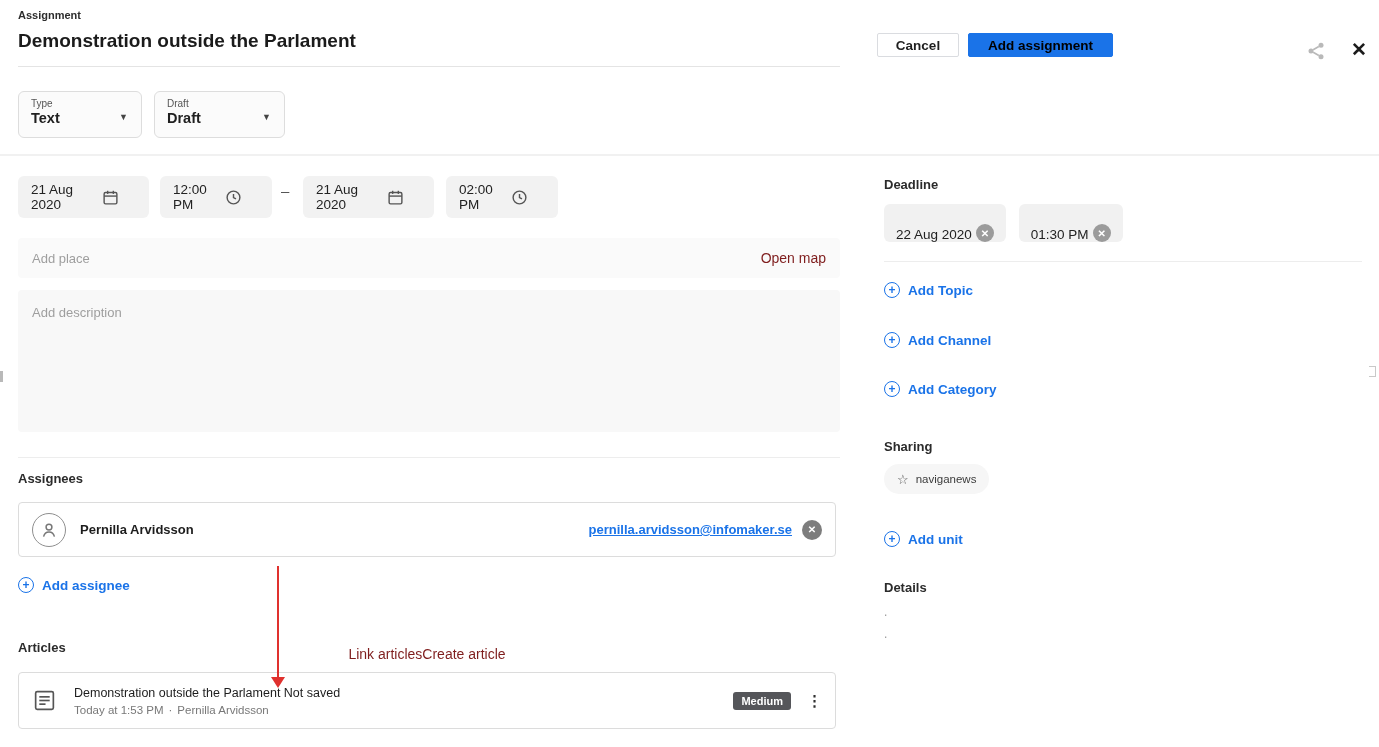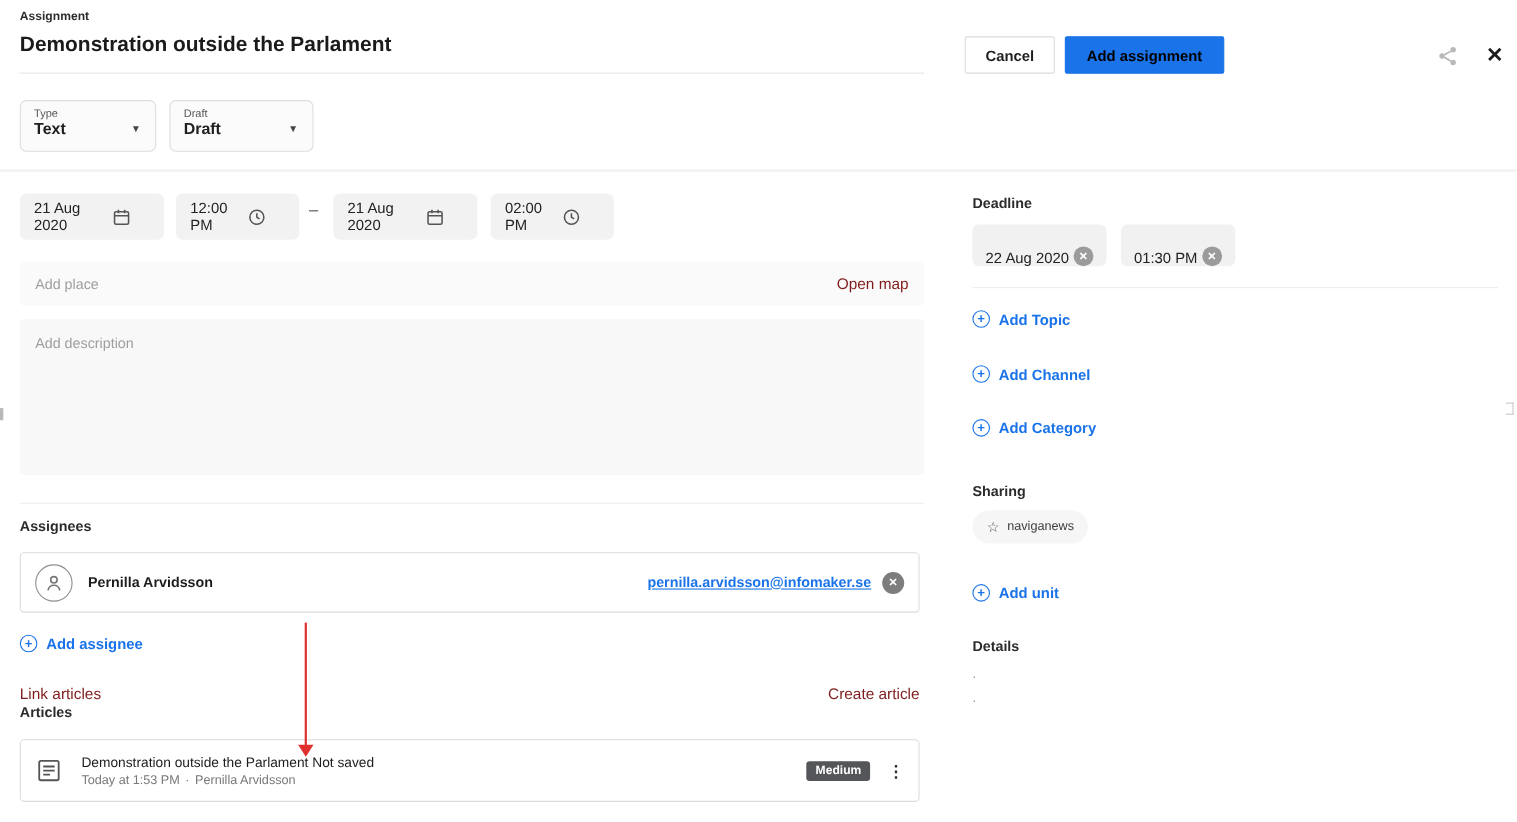--- a/index.html
+++ b/index.html
@@ -3,21 +3,21 @@
 <meta charset="utf-8">
 <style>
   * { margin:0; padding:0; box-sizing:border-box; }
   html,body { background:#fff; }
   body { font-family:"Liberation Sans", sans-serif; color:#1f1f1f; }
   #app { position:relative; width:1379px; height:747px; background:#fff; overflow:hidden; }
 
   
   .assignment-label { position:absolute; left:18px; top:9px; font-size:11px; font-weight:700; color:#2d2d2d; }
   .title-field { position:absolute; left:18px; top:30px; width:822px; font-size:19px; font-weight:700; color:#1b1b1b; padding-bottom:14px; border-bottom:1px solid #e4e4e4; }
-  .btn { position:absolute; top:33px; height:34px; display:inline-flex; align-items:center; justify-content:center; border-radius:2px; font-size:13.5px; font-weight:700; cursor:pointer; }
+  .btn { position:absolute; top:33px; height:24px; display:inline-flex; align-items:center; justify-content:center; border-radius:2px; font-size:13.5px; font-weight:700; cursor:pointer; }
   .btn-cancel { left:877px; width:82px; background:#fff; border:1px solid #dadce0; color:#1f1f1f; }
   .btn-primary { left:968px; width:145px; background:#1a73e8; border:1px solid #1a73e8; color:#000000; }
   .share-ic { position:absolute; left:1306px; top:41px; width:20px; height:20px; }
   .close-ic { position:absolute; left:1351px; top:38px; font-size:19px; font-weight:700; color:#1b1b1b; cursor:pointer; }
 
   .dropdown { position:absolute; top:91px; height:47px; background:#fbfbfb; border:1px solid #ddd; border-radius:6px; padding:6px 12px; cursor:pointer; }
   .dd-type { left:18px; width:124px; }
   .dd-status { left:154px; width:131px; }
   .dd-label { font-size:10px; color:#555; }
   .dd-value { font-size:14.5px; font-weight:700; color:#202020; margin-top:1px; }
@@ -47,21 +47,21 @@
   .avatar { width:34px; height:34px; border:1.5px solid #8f8f8f; border-radius:50%; display:flex; align-items:center; justify-content:center; margin-right:14px; flex:none; }
   .assignee-name { font-size:13px; font-weight:700; color:#1d1d1d; }
   .flex-sp { flex:1; }
   .email-link { color:#1a73e8; font-size:13px; font-weight:700; text-decoration:underline; cursor:pointer; }
   .remove-ic { width:20px; height:20px; border-radius:50%; background:#7d7d7d; color:#fff; font-size:10px; font-weight:700; display:inline-flex; align-items:center; justify-content:center; margin-left:10px; cursor:pointer; flex:none; }
   .add-link { display:flex; align-items:center; gap:8px; color:#1a73e8; font-size:13.5px; font-weight:700; cursor:pointer; }
   .add-assignee { position:absolute; left:18px; top:577px; }
   .plus-ic { width:16px; height:16px; border:1.6px solid #1a73e8; border-radius:50%; display:inline-flex; align-items:center; justify-content:center; font-size:12px; font-weight:700; line-height:1; flex:none; }
 
   
-  .article-links { position:absolute; left:18px; top:622px; width:818px; display:flex; justify-content:space-between; }
+  .article-links { position:absolute; left:18px; top:646px; width:818px; display:flex; justify-content:center; }
   .article-card { position:absolute; left:18px; top:672px; width:818px; height:57px; border:1px solid #dcdcdc; border-radius:4px; background:#fff; display:flex; align-items:center; padding:0 13px; cursor:pointer; }
   .doc-ic { margin-right:17px; flex:none; display:flex; }
   .article-title { font-size:12.5px; font-weight:400; color:#1d1d1d; }
   .article-meta { font-size:11.5px; color:#787878; margin-top:4px; display:flex; gap:5px; }
   .prio-badge { background:#55565a; color:#fff; font-size:11px; font-weight:700; padding:3px 8px; border-radius:3px; flex:none; }
   .kebab-ic { margin-left:16px; font-size:15px; font-weight:700; color:#2f2f2f; cursor:pointer; flex:none; }
 
   
   .right-col { position:absolute; left:884px; top:177px; width:478px; }
   .r-h { font-size:13px; font-weight:700; color:#2b2b2b; }

